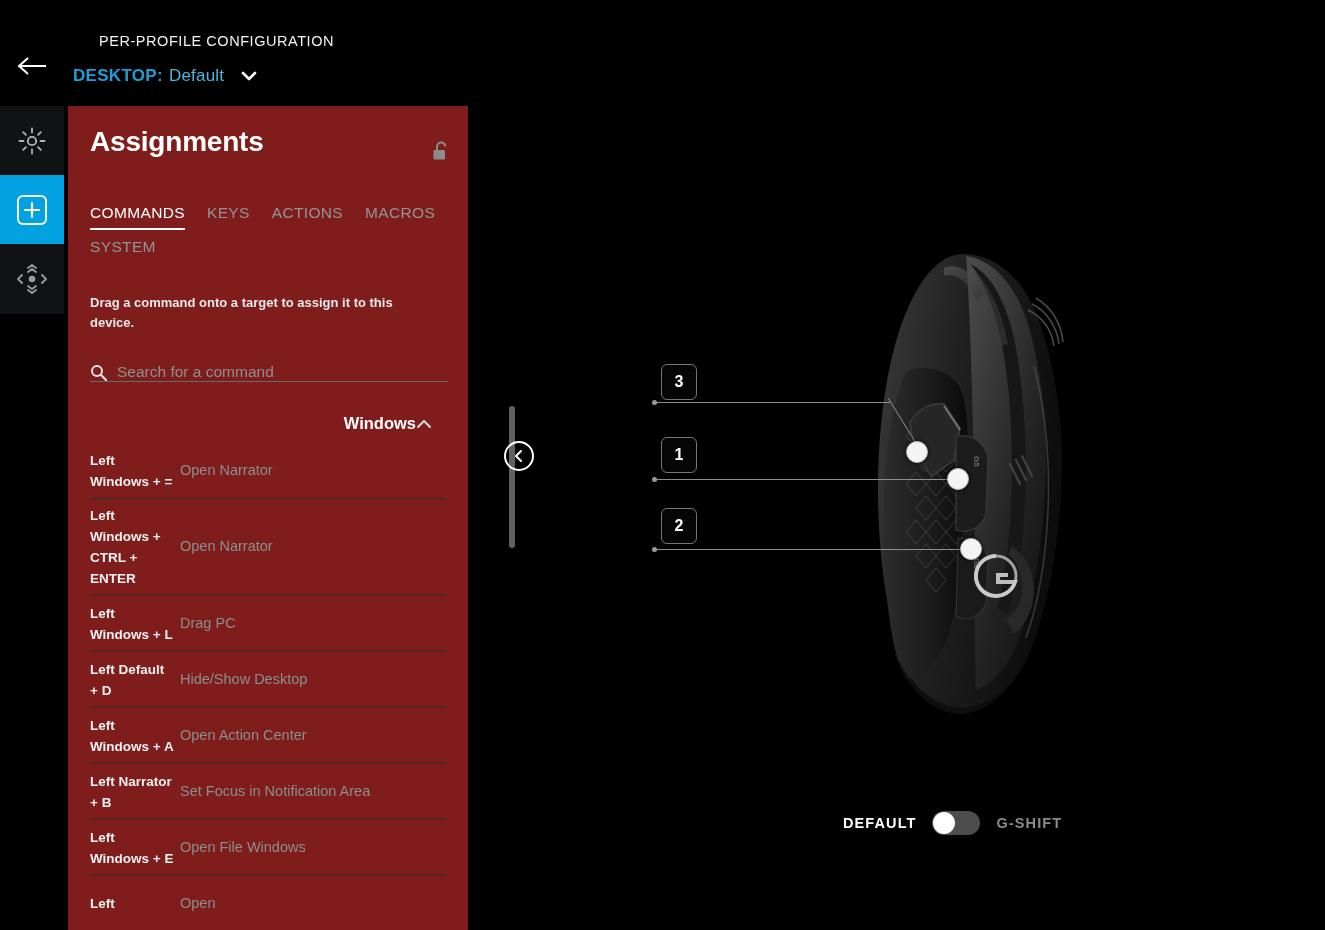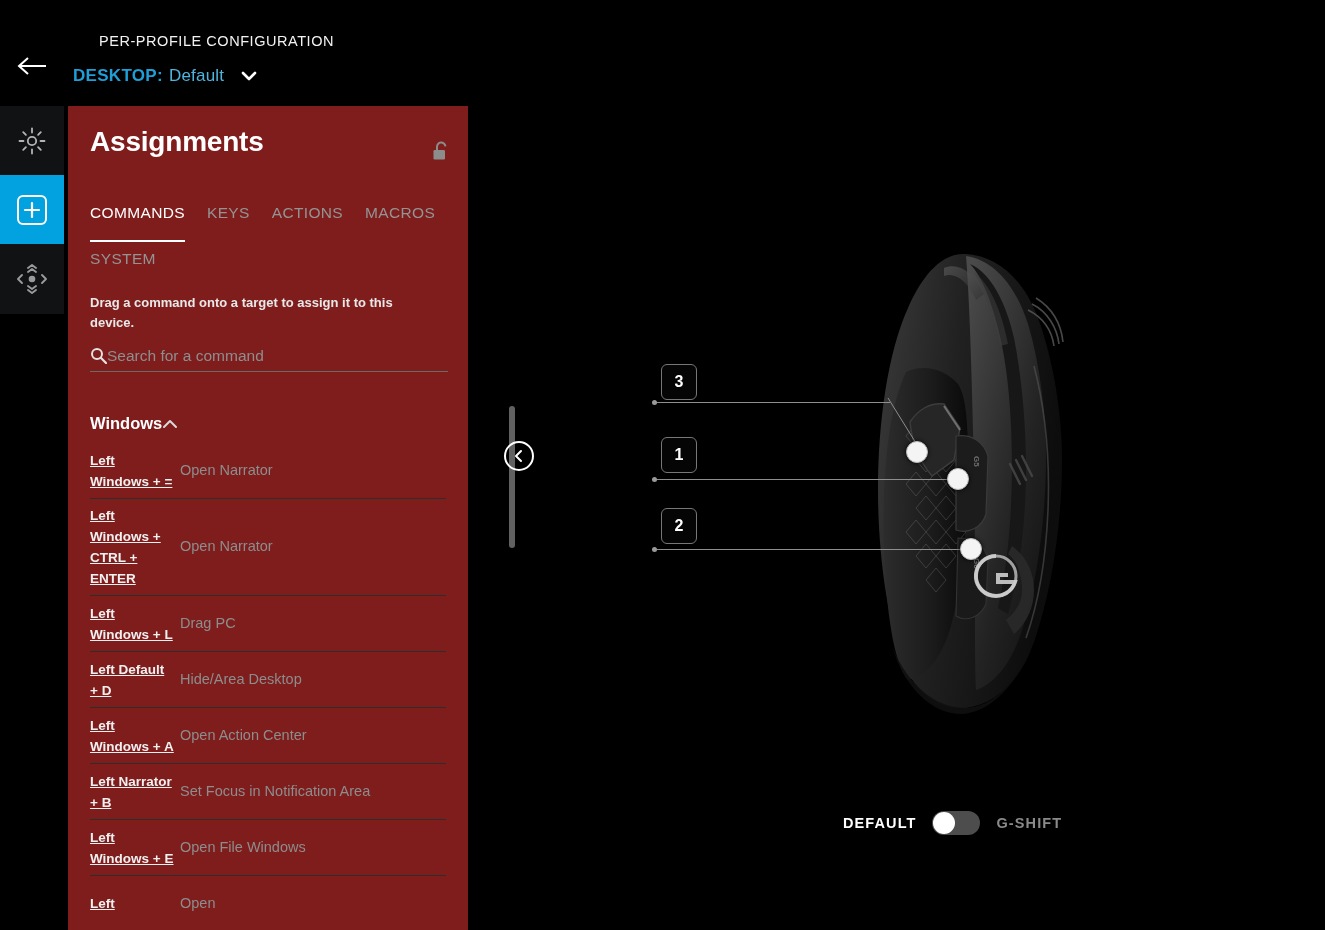--- a/index.html
+++ b/index.html
@@ -64,68 +64,67 @@
     cursor: pointer;
   }
   .tabs {
     position: absolute; left: 22px; top: 98px;
     width: 360px;
     display: flex; flex-wrap: wrap;
     column-gap: 22px; row-gap: 8px;
   }
   .tab {
     font-size: 15.5px; letter-spacing: .35px; color: #949494;
-    padding-bottom: 18px; cursor: pointer; white-space: nowrap;
+    padding-bottom: 6px; cursor: pointer; white-space: nowrap;
     border-bottom: 2px solid transparent;
   }
   .tab.active { color: #fff; border-bottom-color: #fff; }
 
   .hint {
     position: absolute; left: 22px; top: 187px; width: 350px;
     font-size: 13px; font-weight: 700; line-height: 20px; color: #e8e8e8;
   }
   .search-row {
-    position: absolute; left: 22px; top: 234px;
+    position: absolute; left: 22px; top: 244px;
     width: 358px; height: 32px;
-    display: flex; align-items: center; 
+    display: flex; align-items: flex-end; gap: 10px;
     border-bottom: 1px solid #6a6a6a;
   }
   .search-row .si { display: flex; align-items: center; }
   .search-input {
     flex: 1; background: transparent; border: none; outline: none;
     font-family: "Liberation Sans", sans-serif;
     font-size: 15.5px; color: #cfcfcf;
   }
   .search-input::placeholder { color: #8e8e8e; }
 
   
   .list-wrap {
     position: absolute; left: 0; top: 298px;
     width: 400px; height: 526px;
     overflow: hidden;
   }
   .group-head {
-    display: flex; align-items: center; justify-content: flex-start;
+    display: flex; align-items: center; justify-content: flex-end;
     padding: 10px 36px 10px 22px;
     cursor: pointer;
   }
   .group-head .gname { font-size: 16.5px; font-weight: 700; color: #fff; }
   .rows { padding: 0 0 0 0; }
   .row {
     display: flex; align-items: center;
     margin: 0 22px 0 22px;
     border-bottom: 1px solid #2e2e2e;
     min-height: 56px;
     cursor: grab;
   }
   .row .combo {
     width: 84px; flex: 0 0 84px;
     font-size: 13.5px; font-weight: 700; line-height: 21px; color: #f0f0f0;
     padding: 6px 0;
-    text-decoration: underline;
   }
   .row .cname {
     flex: 1;
     font-size: 14.5px; line-height: 17.5px; color: #8d8d8d;
     padding: 6px 0 6px 6px;
   }
   .scrollbar-track {
     position: absolute; left: 441px; top: 298px;
     width: 6px; height: 526px;
   }
@@ -296,21 +295,21 @@
           <div class="row">
             <div class="combo">Left Windows + CTRL + ENTER</div>
             <div class="cname">Open Narrator</div>
           </div>
           <div class="row">
             <div class="combo">Left Windows + L</div>
             <div class="cname">Drag PC</div>
           </div>
           <div class="row">
             <div class="combo">Left Default + D</div>
-            <div class="cname">Hide/Area Desktop</div>
+            <div class="cname">Hide/Show Desktop</div>
           </div>
           <div class="row">
             <div class="combo">Left Windows + A</div>
             <div class="cname">Open Action Center</div>
           </div>
           <div class="row">
             <div class="combo">Left Narrator + B</div>
             <div class="cname">Set Focus in Notification Area</div>
           </div>
           <div class="row">

